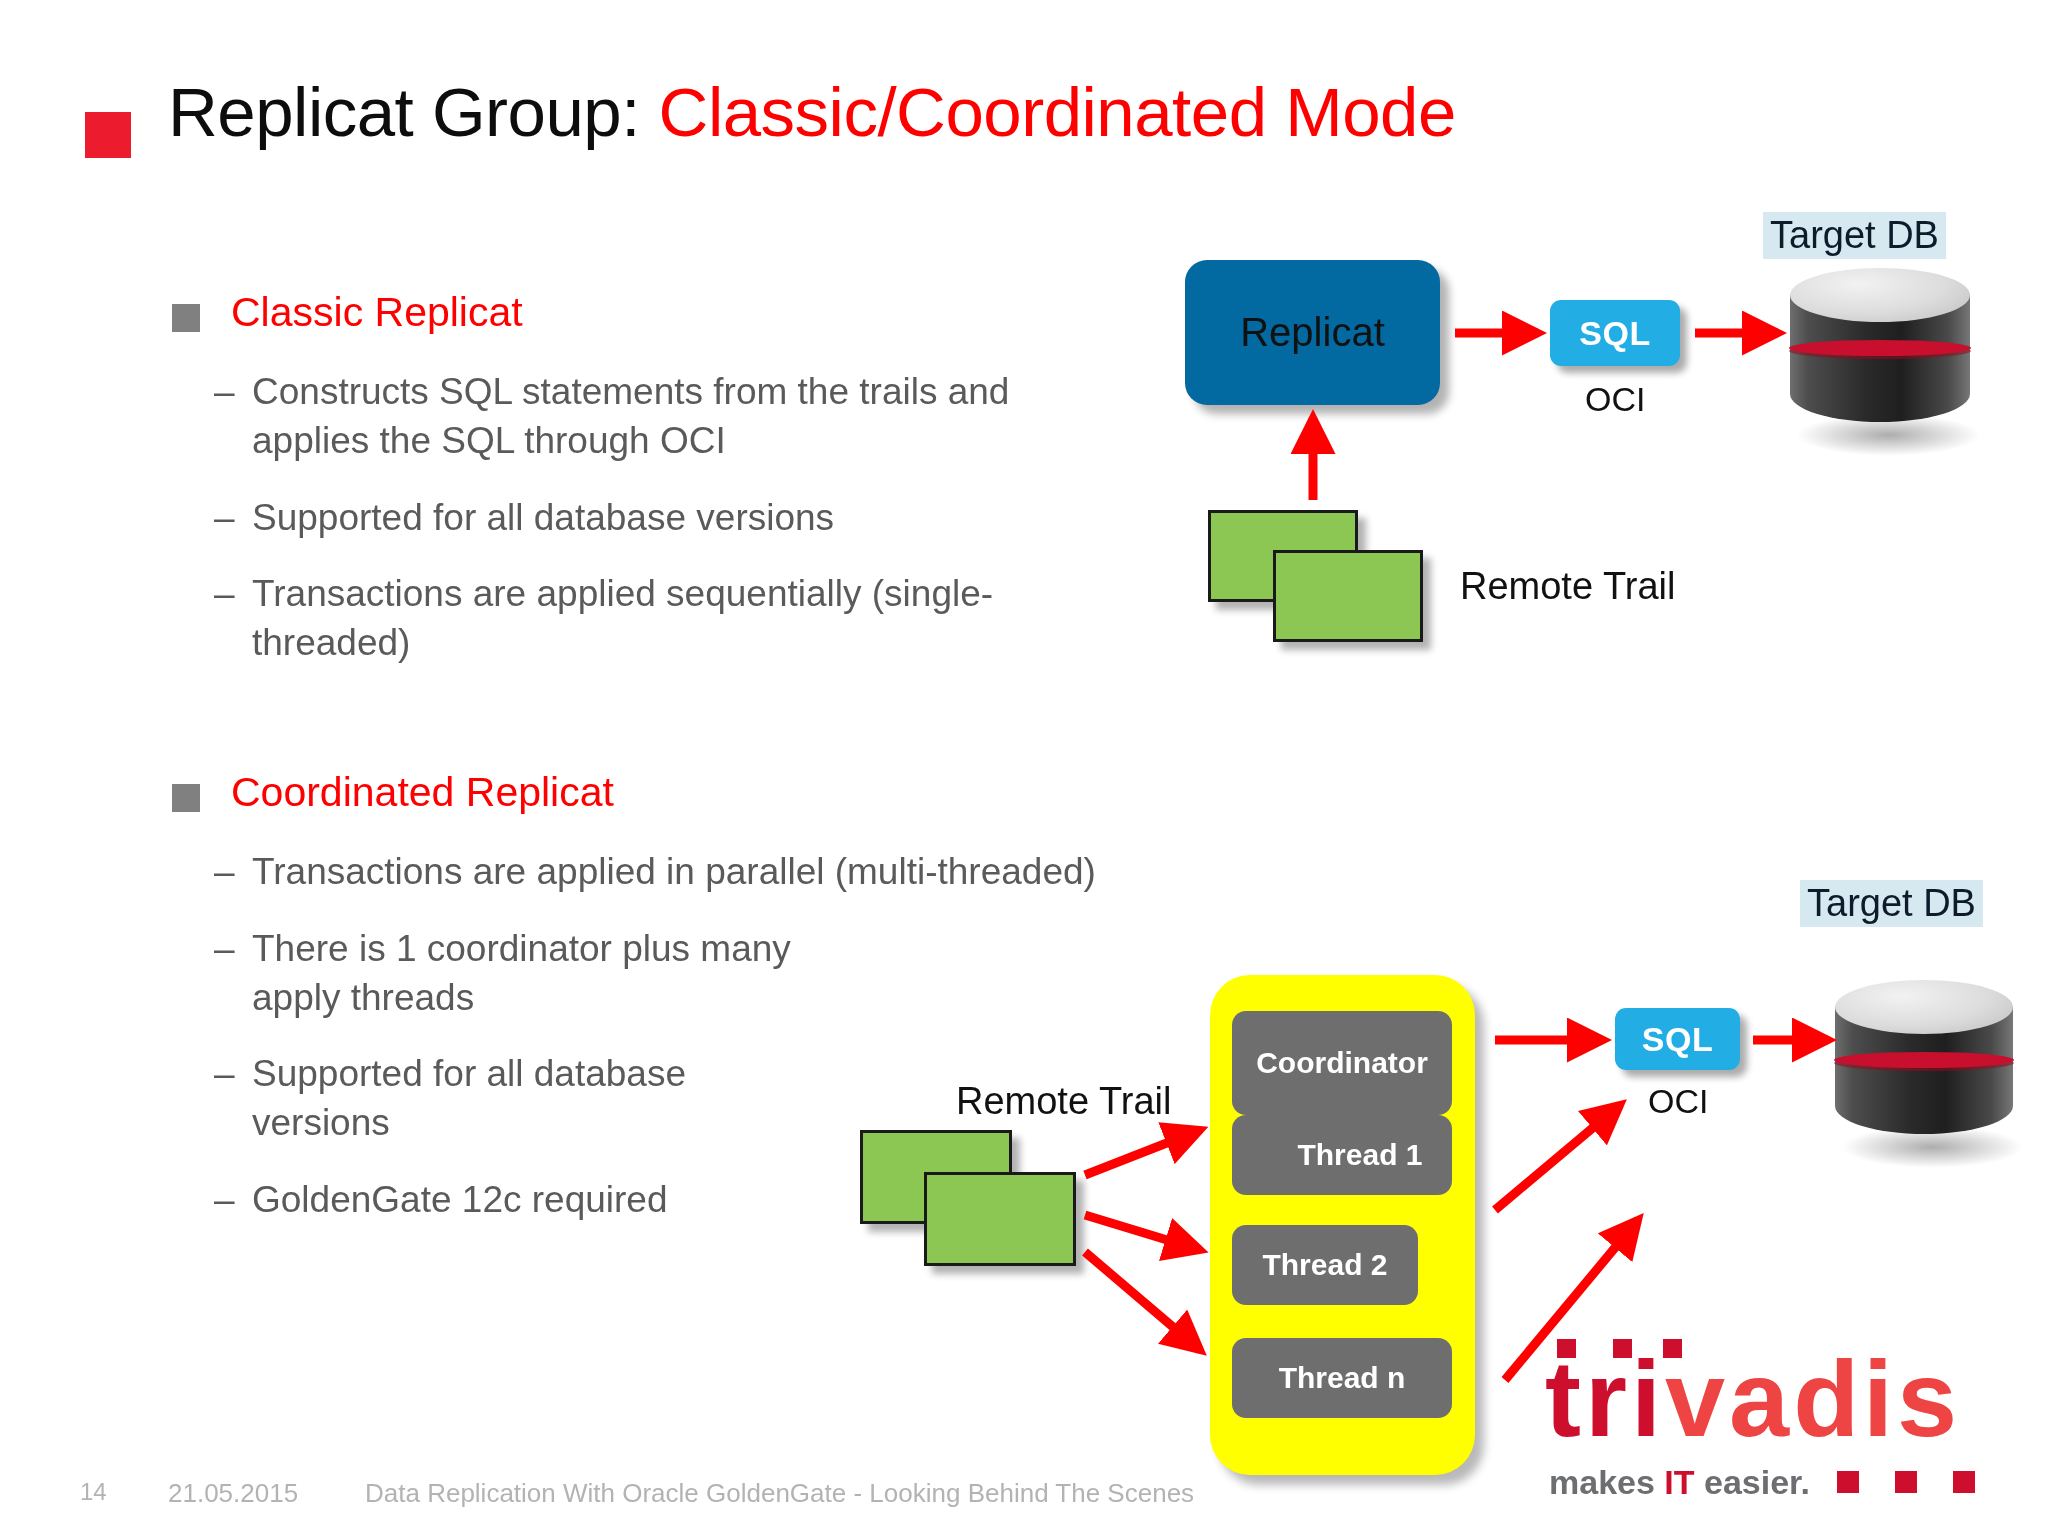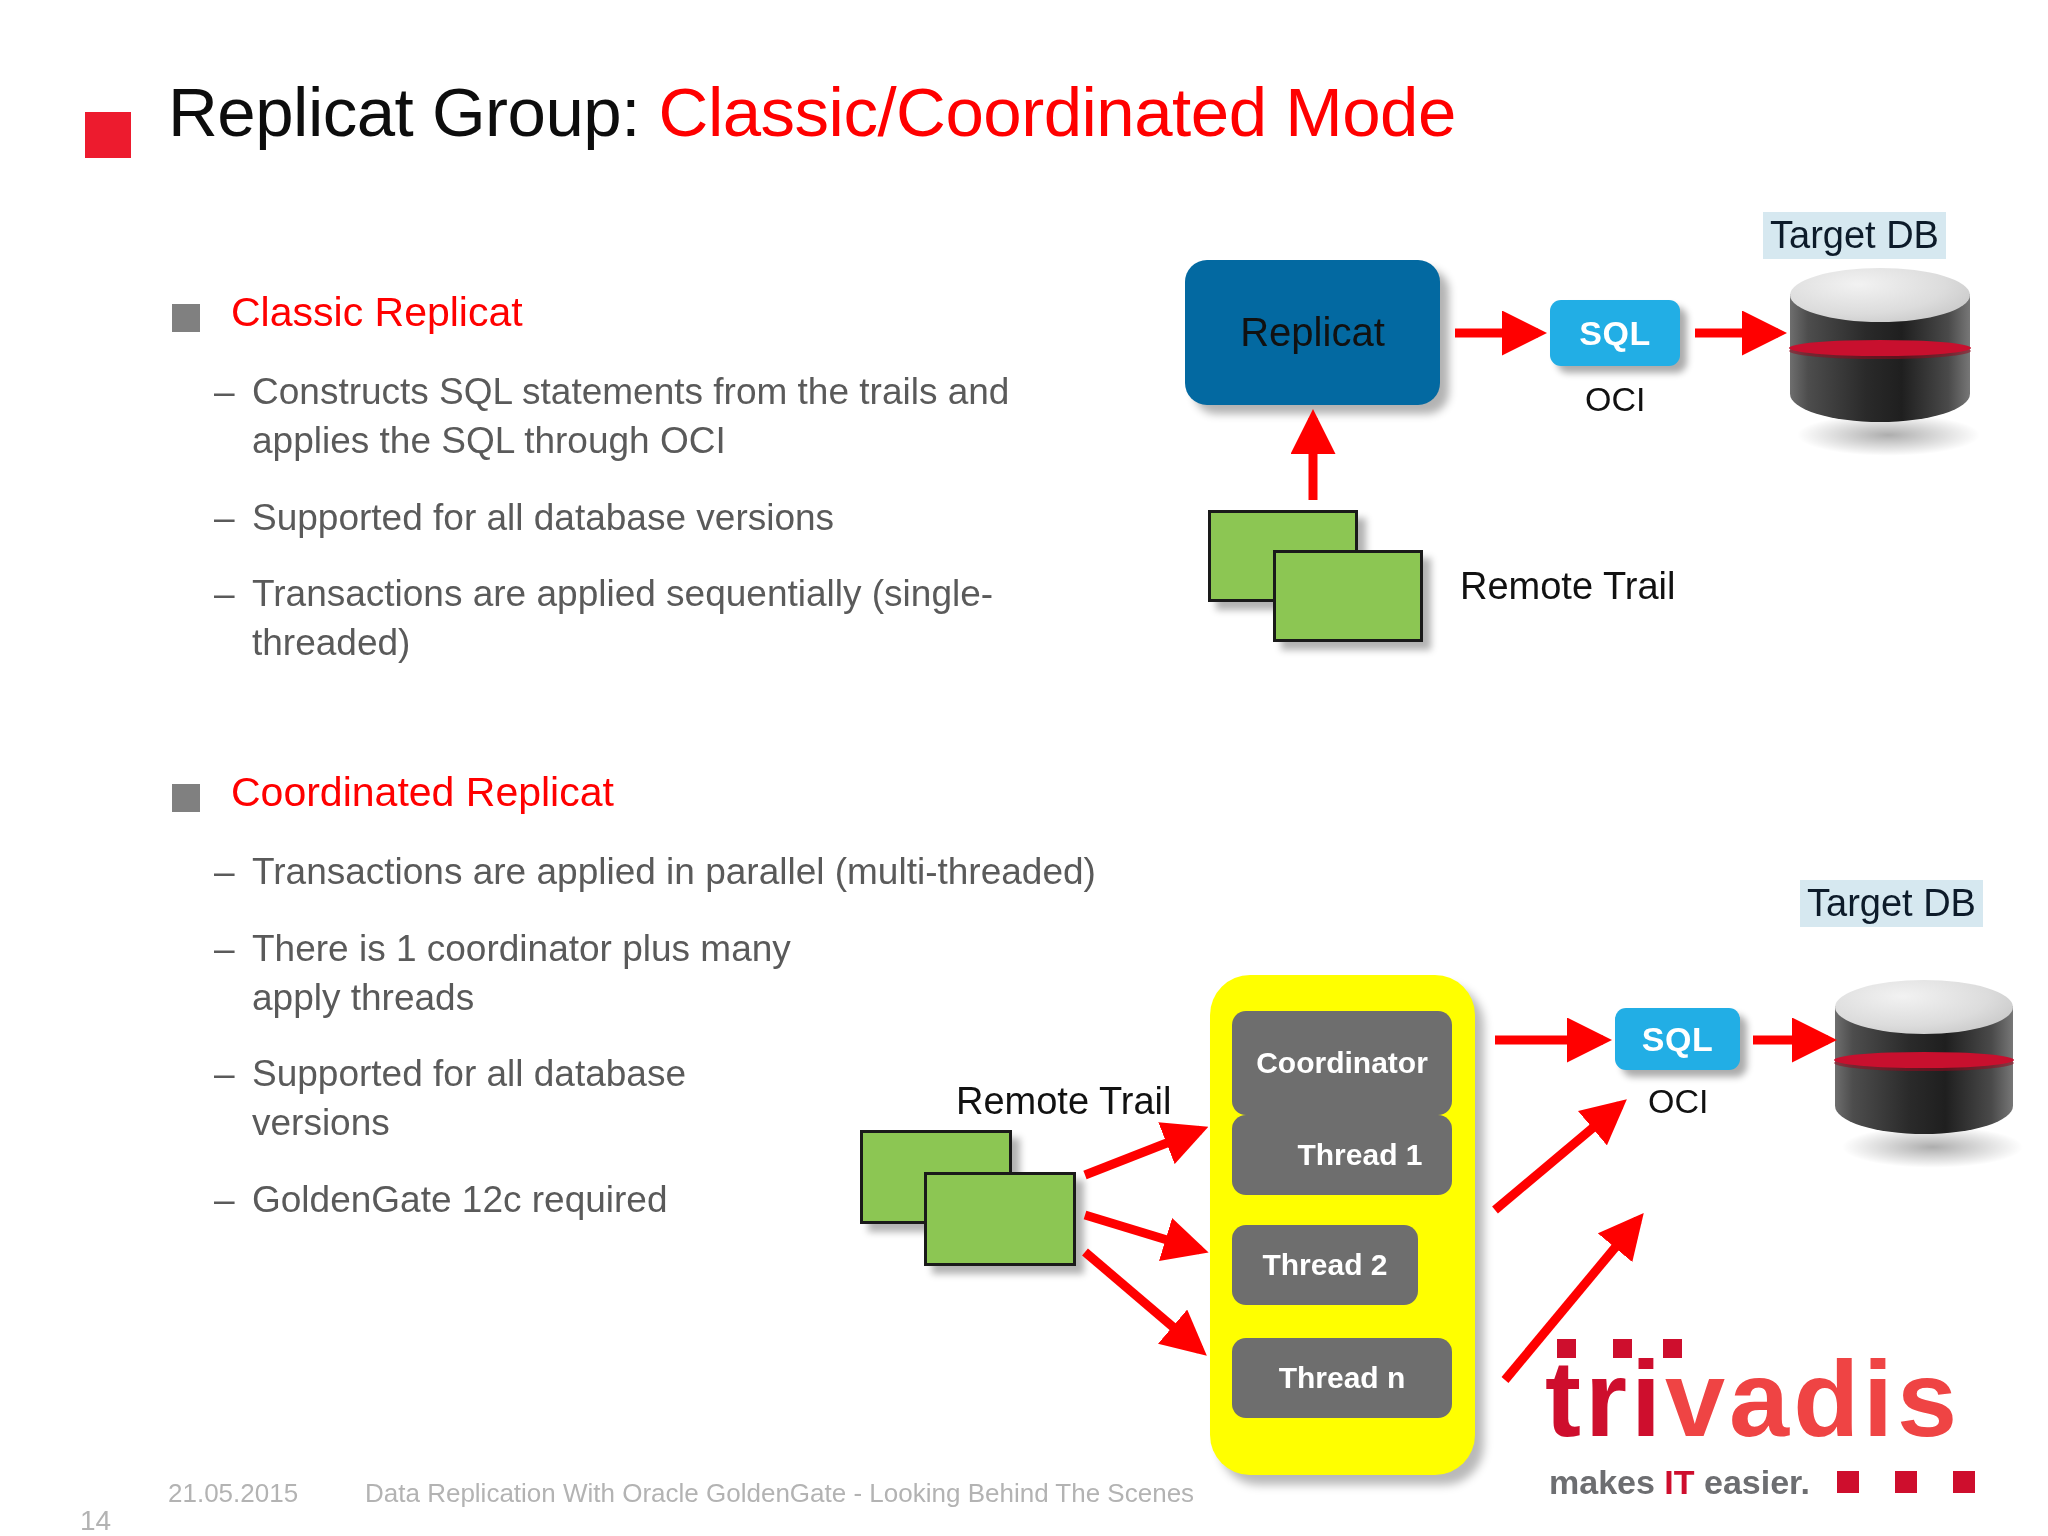--- a/index.html
+++ b/index.html
@@ -106,21 +106,21 @@
   .thread-box {
     position: absolute; background: #6E6E6E; border-radius: 14px;
     display: flex; align-items: center; justify-content: center;
   }
   .thread-box span { color: #ffffff; font-weight: bold; font-size: 30px; }
 
   svg.arrows { position: absolute; left: 0; top: 0; overflow: visible; pointer-events: none; }
 
   
   .footer { position: absolute; left: 0; bottom: 0; width: 2048px; height: 72px; }
-  .f-page { position: absolute; left: 80px; top: 14px; font-size: 28px; color: #b3b3b3; margin-top: 27px; }
+  .f-page { position: absolute; left: 80px; top: 14px; font-size: 24px; color: #b3b3b3; }
   .f-date { position: absolute; left: 168px; top: 14px; font-size: 26px; color: #b3b3b3; }
   .f-title { position: absolute; left: 365px; top: 14px; font-size: 26px; color: #b3b3b3; }
 
   
   .logo { position: absolute; left: 1545px; top: 1345px; width: 460px; height: 165px; }
   .logo-word {
     position: absolute; left: 0; top: 0;
     font-size: 108px; font-weight: 700; letter-spacing: 4px; line-height: 1;
   }
   .logo-word .lw-red { color: #CE0E2D; }

